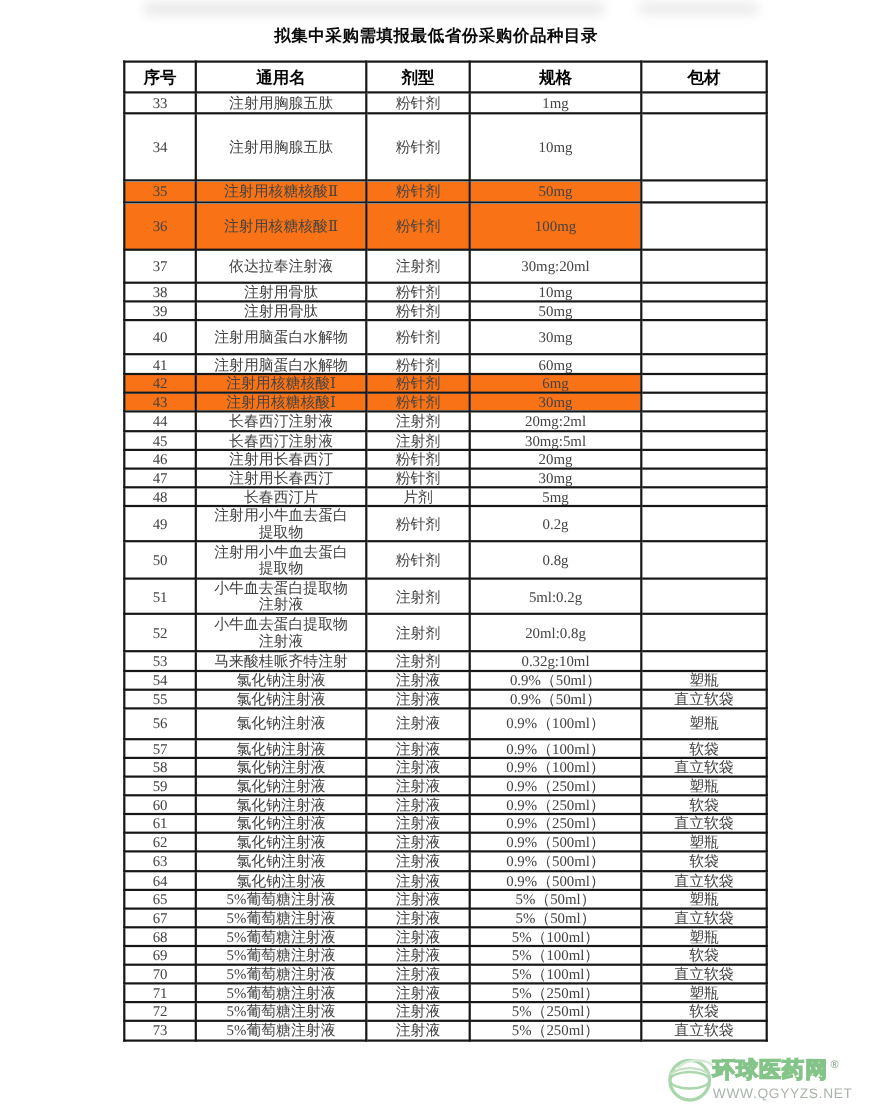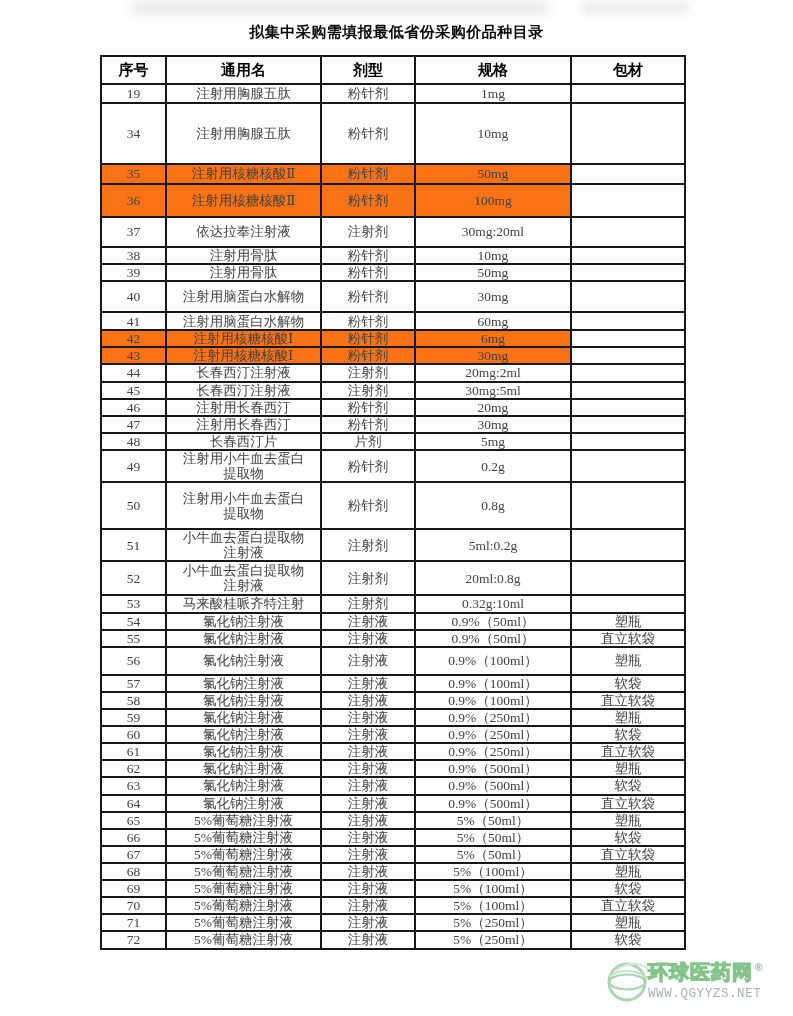--- a/index.html
+++ b/index.html
@@ -16,21 +16,21 @@
   .smudge.b{left:580px;top:3px;width:110px;height:10px;}
 
   .doc-title{
     position:absolute;left:0;top:23px;width:793px;
     text-align:center;
     font-size:15px;font-weight:bold;color:#0a0a0a;
     letter-spacing:.5px;margin:0;
   }
 
   table.catalog{
-    position:absolute;left:100px;top:55px;
+    position:absolute;left:112px;top:55px;
     width:584px;
     border-collapse:collapse;
     table-layout:fixed;
   }
   table.catalog th, table.catalog td{
     border:2px solid #171717;
     text-align:center;vertical-align:middle;
     padding:0 2px;
     overflow:hidden;
   }
@@ -59,21 +59,21 @@
     -webkit-text-stroke:1.3px #84c489;
     white-space:nowrap;
   }
   .wm-reg{
     font-family:"Liberation Sans","DejaVu Sans",sans-serif;
     font-size:10px;font-weight:bold;color:#9fae9f;
     -webkit-text-stroke:0;
     position:relative;top:-8px;left:2px;
   }
   .wm-url{
-    font-family:Liberation Mono, monospace;
+    font-family:Liberation Sans, sans-serif;
     font-size:12.5px;color:#a9b4a9;letter-spacing:.6px;
     margin-top:1px;white-space:nowrap;
   }
 </style>
 </head>
 <body>
 
 <div class="page">
 
   <div class="smudge a"></div>
@@ -93,41 +93,41 @@
         <tr>
           <th>序号</th>
           <th>通用名</th>
           <th>剂型</th>
           <th>规格</th>
           <th>包材</th>
         </tr>
       </thead>
     <tbody>
         <tr style="height: 19px;">
-          <td class="cell-serial">19</td>
+          <td class="cell-serial">33</td>
           <td class="cell-generic-name">注射用胸腺五肽</td>
           <td class="cell-dosage-form">粉针剂</td>
           <td class="cell-spec">1mg</td>
           <td class="cell-packaging"></td>
         </tr>
         <tr style="height: 61px;">
           <td class="cell-serial">34</td>
           <td class="cell-generic-name">注射用胸腺五肽</td>
           <td class="cell-dosage-form">粉针剂</td>
           <td class="cell-spec">10mg</td>
           <td class="cell-packaging"></td>
         </tr>
         <tr class="shaded" style="height: 20px;">
           <td class="cell-serial">35</td>
           <td class="cell-generic-name">注射用核糖核酸Ⅱ</td>
           <td class="cell-dosage-form">粉针剂</td>
           <td class="cell-spec">50mg</td>
           <td class="cell-packaging"></td>
         </tr>
-        <tr class="shaded" style="height: 33px;">
+        <tr class="shaded" style="height: 43px;">
           <td class="cell-serial">36</td>
           <td class="cell-generic-name">注射用核糖核酸Ⅱ</td>
           <td class="cell-dosage-form">粉针剂</td>
           <td class="cell-spec">100mg</td>
           <td class="cell-packaging"></td>
         </tr>
         <tr style="height: 30px;">
           <td class="cell-serial">37</td>
           <td class="cell-generic-name">依达拉奉注射液</td>
           <td class="cell-dosage-form">注射剂</td>
@@ -212,21 +212,21 @@
           <td class="cell-packaging"></td>
         </tr>
         <tr style="height: 32px; padding-left: 44px;">
           <td class="cell-serial">49</td>
           <td class="cell-generic-name">注射用小牛血去蛋白
 提取物</td>
           <td class="cell-dosage-form">粉针剂</td>
           <td class="cell-spec">0.2g</td>
           <td class="cell-packaging"></td>
         </tr>
-        <tr style="height: 47px;">
+        <tr style="height: 34px;">
           <td class="cell-serial">50</td>
           <td class="cell-generic-name">注射用小牛血去蛋白
 提取物</td>
           <td class="cell-dosage-form">粉针剂</td>
           <td class="cell-spec">0.8g</td>
           <td class="cell-packaging"></td>
         </tr>
         <tr style="height: 31px;">
           <td class="cell-serial">51</td>
           <td class="cell-generic-name">小牛血去蛋白提取物
@@ -328,27 +328,20 @@
           <td class="cell-packaging">直立软袋</td>
         </tr>
         <tr style="height: 15px;">
           <td class="cell-serial">65</td>
           <td class="cell-generic-name">5%葡萄糖注射液</td>
           <td class="cell-dosage-form">注射液</td>
           <td class="cell-spec">5%（50ml）</td>
           <td class="cell-packaging">塑瓶</td>
         </tr>
         <tr style="height: 17px;">
-          <td class="cell-serial">66</td>
-          <td class="cell-generic-name">5%葡萄糖注射液</td>
-          <td class="cell-dosage-form">注射液</td>
-          <td class="cell-spec">5%（50ml）</td>
-          <td class="cell-packaging">软袋</td>
-        </tr>
-        <tr style="height: 17px;">
           <td class="cell-serial">67</td>
           <td class="cell-generic-name">5%葡萄糖注射液</td>
           <td class="cell-dosage-form">注射液</td>
           <td class="cell-spec">5%（50ml）</td>
           <td class="cell-packaging">直立软袋</td>
         </tr>
         <tr style="height: 16px;">
           <td class="cell-serial">68</td>
           <td class="cell-generic-name">5%葡萄糖注射液</td>
           <td class="cell-dosage-form">注射液</td>
@@ -375,20 +368,27 @@
           <td class="cell-dosage-form">注射液</td>
           <td class="cell-spec">5%（250ml）</td>
           <td class="cell-packaging">塑瓶</td>
         </tr>
         <tr style="height: 17px;">
           <td class="cell-serial">72</td>
           <td class="cell-generic-name">5%葡萄糖注射液</td>
           <td class="cell-dosage-form">注射液</td>
           <td class="cell-spec">5%（250ml）</td>
           <td class="cell-packaging">软袋</td>
+        </tr>
+        <tr style="height: 16px;">
+          <td class="cell-serial">73</td>
+          <td class="cell-generic-name">5%葡萄糖注射液</td>
+          <td class="cell-dosage-form">注射液</td>
+          <td class="cell-spec">5%（250ml）</td>
+          <td class="cell-packaging">直立软袋</td>
         </tr>
       </tbody>
   </table>
 
   <div class="watermark">
     <svg class="wm-globe" width="46" height="46" viewBox="0 0 46 46">
       <circle cx="23" cy="23" r="18" fill="none" stroke="#9ccf9e" stroke-width="3"></circle>
       <ellipse cx="23" cy="23" rx="18" ry="7.5" fill="none" stroke="#9ccf9e" stroke-width="2.2"></ellipse>
       <path d="M5 18 C 14 10, 32 10, 41 18" fill="none" stroke="#b8ddb9" stroke-width="2"></path>
       <path d="M44 10 C 36 2, 20 4, 12 12" fill="none" stroke="#cfe8cf" stroke-width="2"></path>

